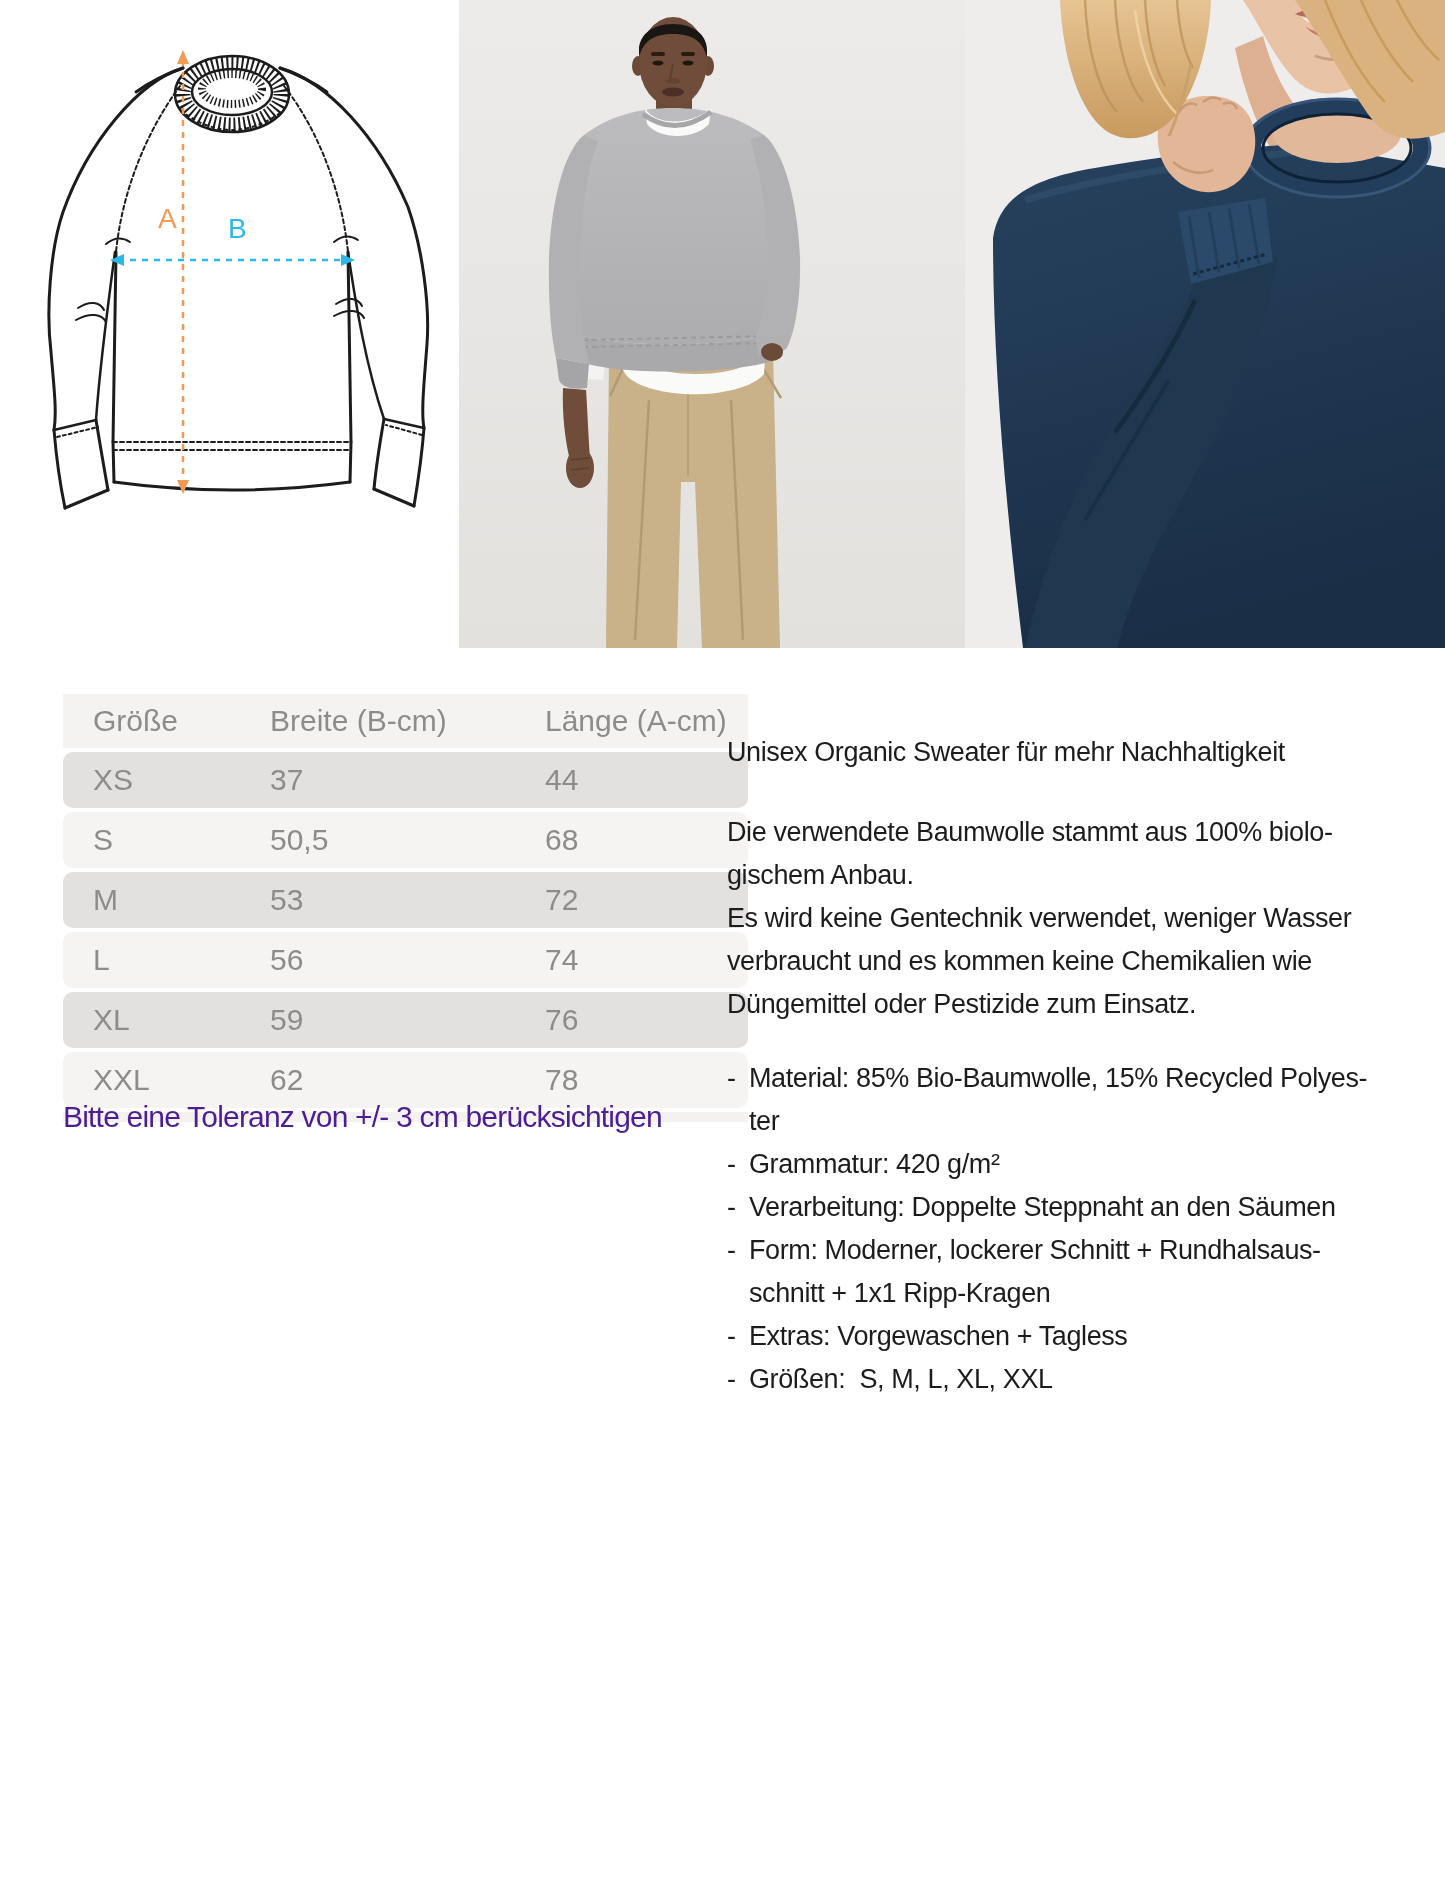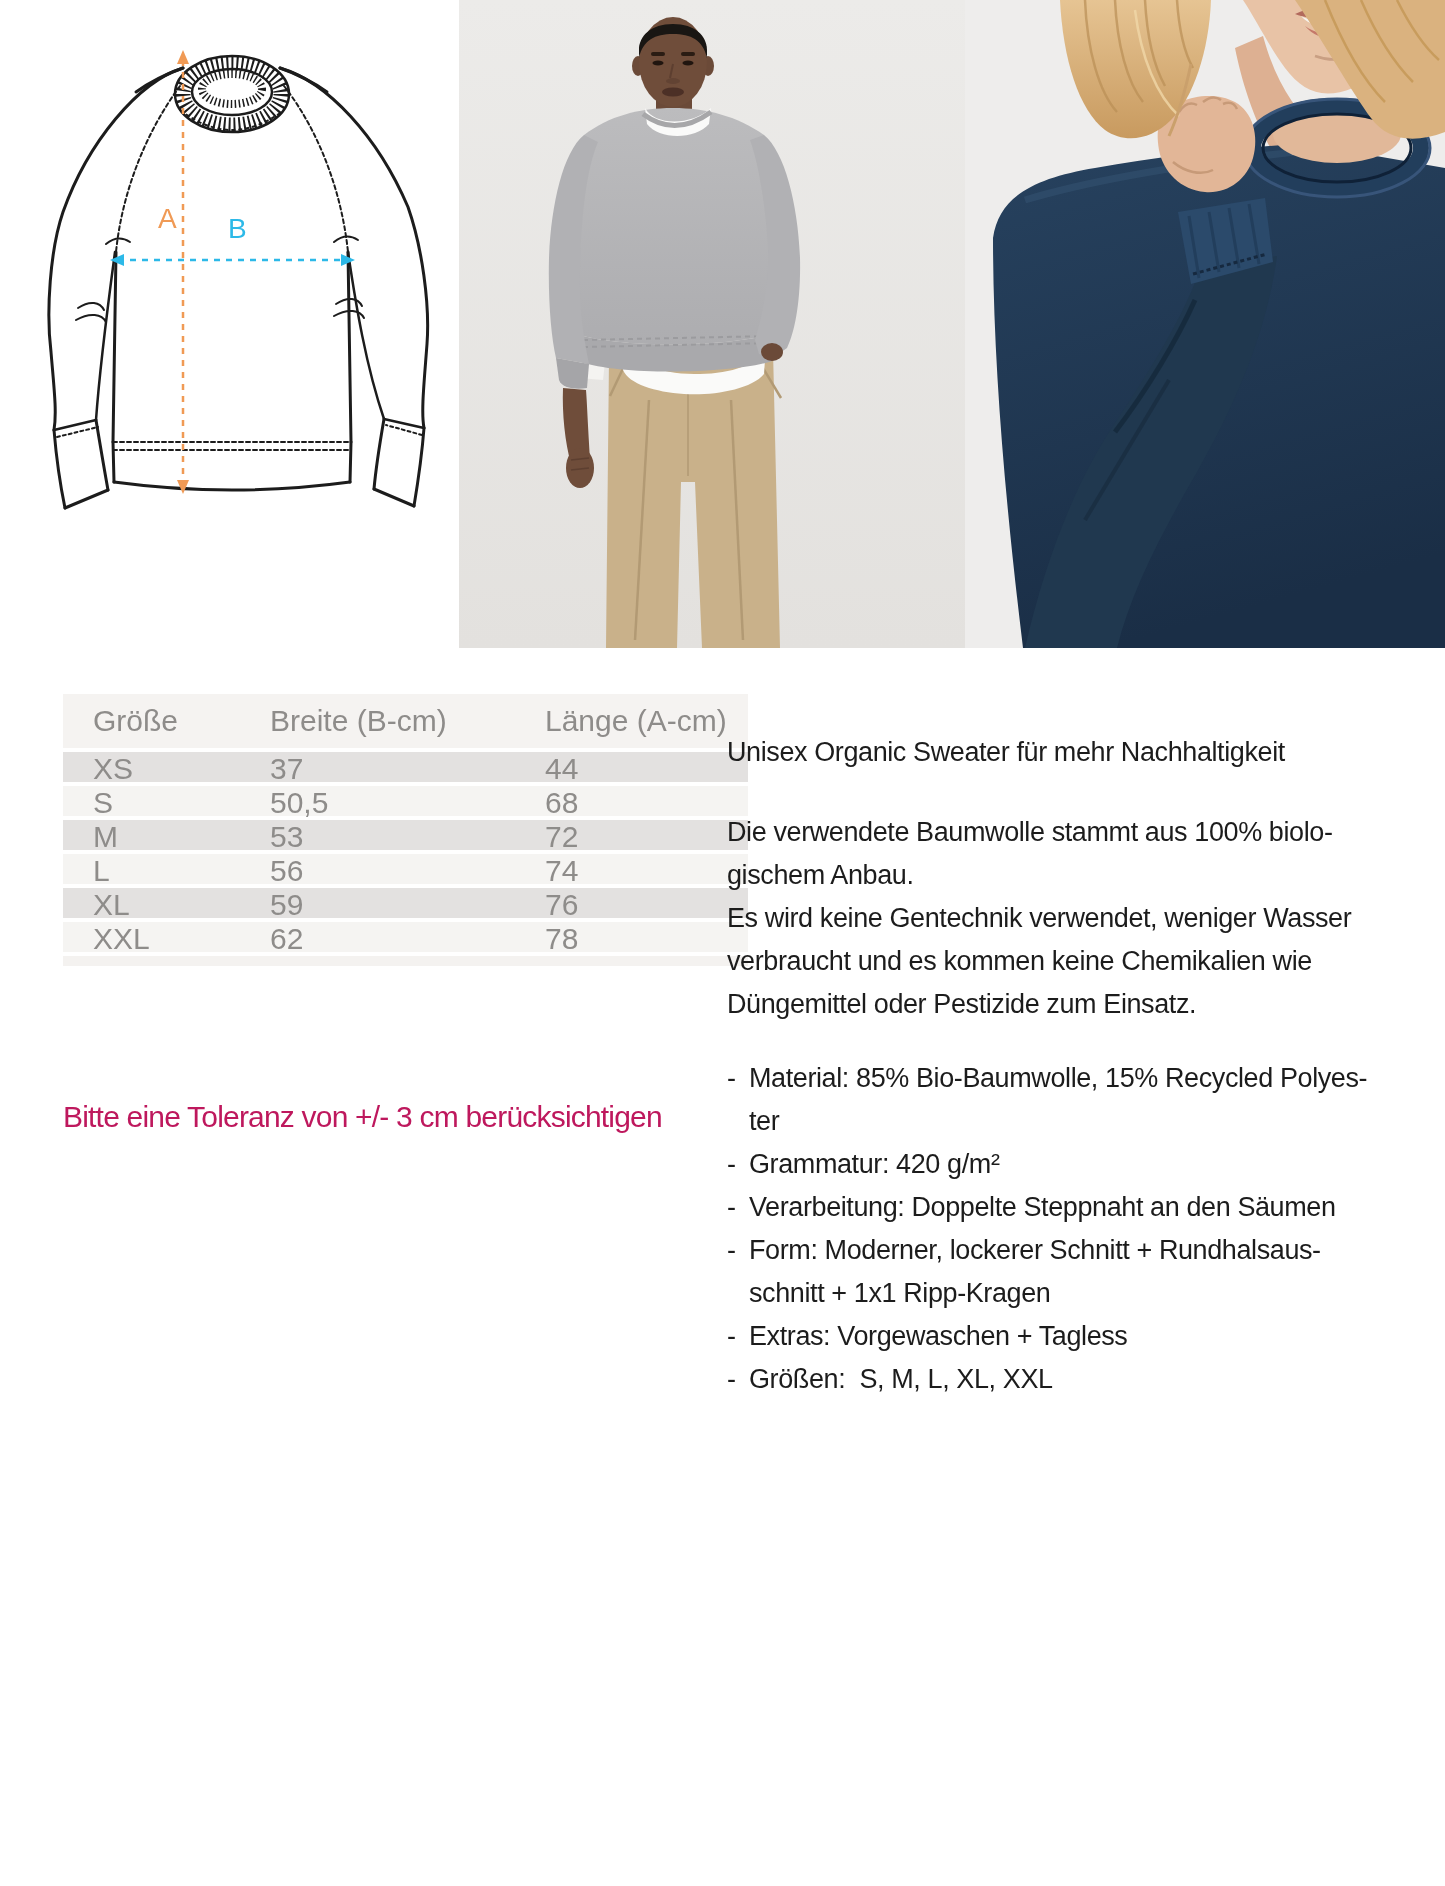--- a/index.html
+++ b/index.html
@@ -10,28 +10,28 @@
   .fig{position:absolute;margin:0;padding:0;}
   .fig svg{display:block;}
   .fig-diagram{left:18px;top:12px;width:445px;height:560px;}
   .fig-man{left:459px;top:0;width:506px;height:648px;}
   .fig-woman{left:965px;top:0;width:480px;height:648px;}
 
   
   .size-table{position:absolute;left:63px;top:694px;width:685px;font-size:30px;color:#8e8c8a;}
   .trow{display:grid;grid-template-columns:207px 275px 1fr;align-items:center;margin-bottom:4px;}
   .thead{height:54px;background:#f5f3f1;}
-  .tbody-row{height:30px;}
+  .tbody-row{height:56px;border-radius:10px;}
   .row-dark{background:#e3e1e0;}
   .row-light{background:#f5f4f2;}
   .tfoot{height:10px;background:#f4f2f0;}
   .c1{padding-left:30px;}
 
   
-  .tolerance{position:absolute;left:63px;top:1100px;font-size:30px;color:#be185d;
+  .tolerance{position:absolute;left:63px;top:1100px;font-size:30px;color:#4c1d95;
              letter-spacing:-0.8px;white-space:pre;}
 
   
   .desc{position:absolute;left:727px;top:677px;width:716px;font-size:27px;line-height:43px;
         letter-spacing:-0.4px;color:#1c1c1c;}
   .desc p{margin:0;white-space:pre;}
   .desc p + p{margin-top:0;}
   .p2{margin-top:54px !important;}
   .p3,.p4,.p5{margin-top:37px !important;}
   .bullets{margin-top:31px;}

